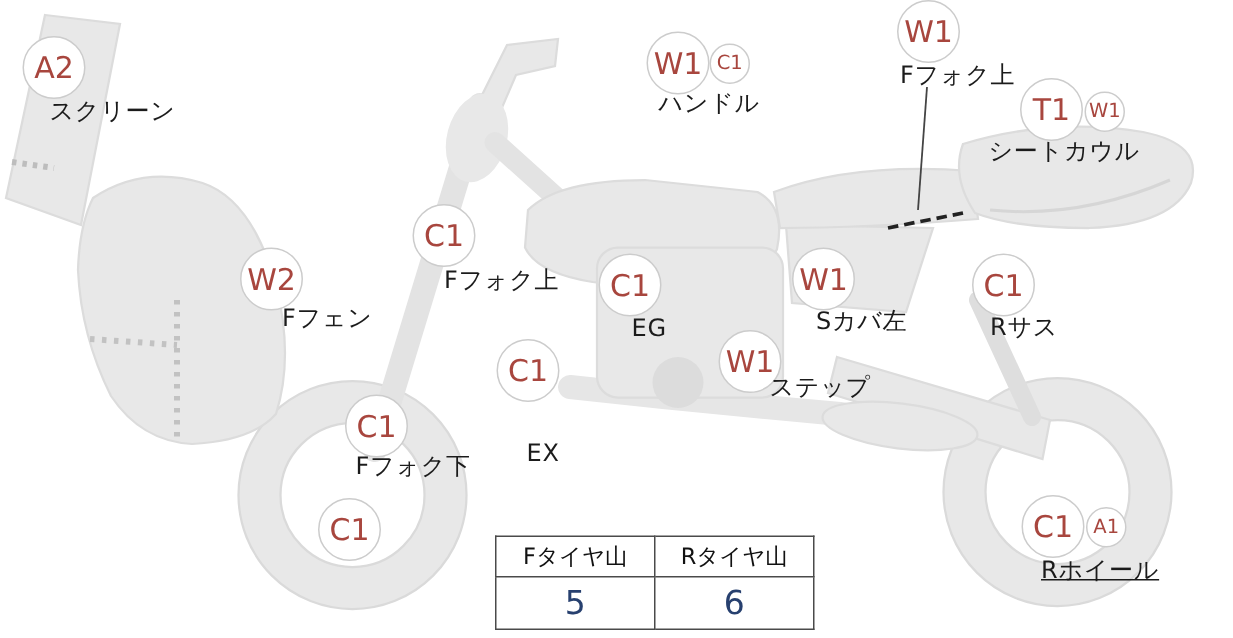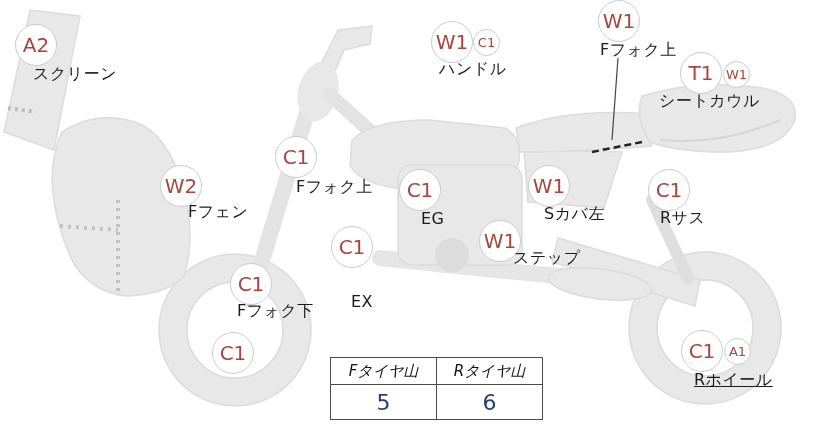--- a/index.html
+++ b/index.html
@@ -52,21 +52,20 @@
     width: 106px;
     text-align: center;
     box-sizing: border-box;
   }
   .tire-table th {
     height: 27px;
     font-size: 15px;
     font-weight: normal;
     color: #111111;
     padding: 0 6px;
-    font-style: italic;
   }
   .tire-table td {
     height: 35px;
     font-size: 22px;
     color: var(--value-text, #27406f);
   }
 </style>
 </head>
 <body>
 

